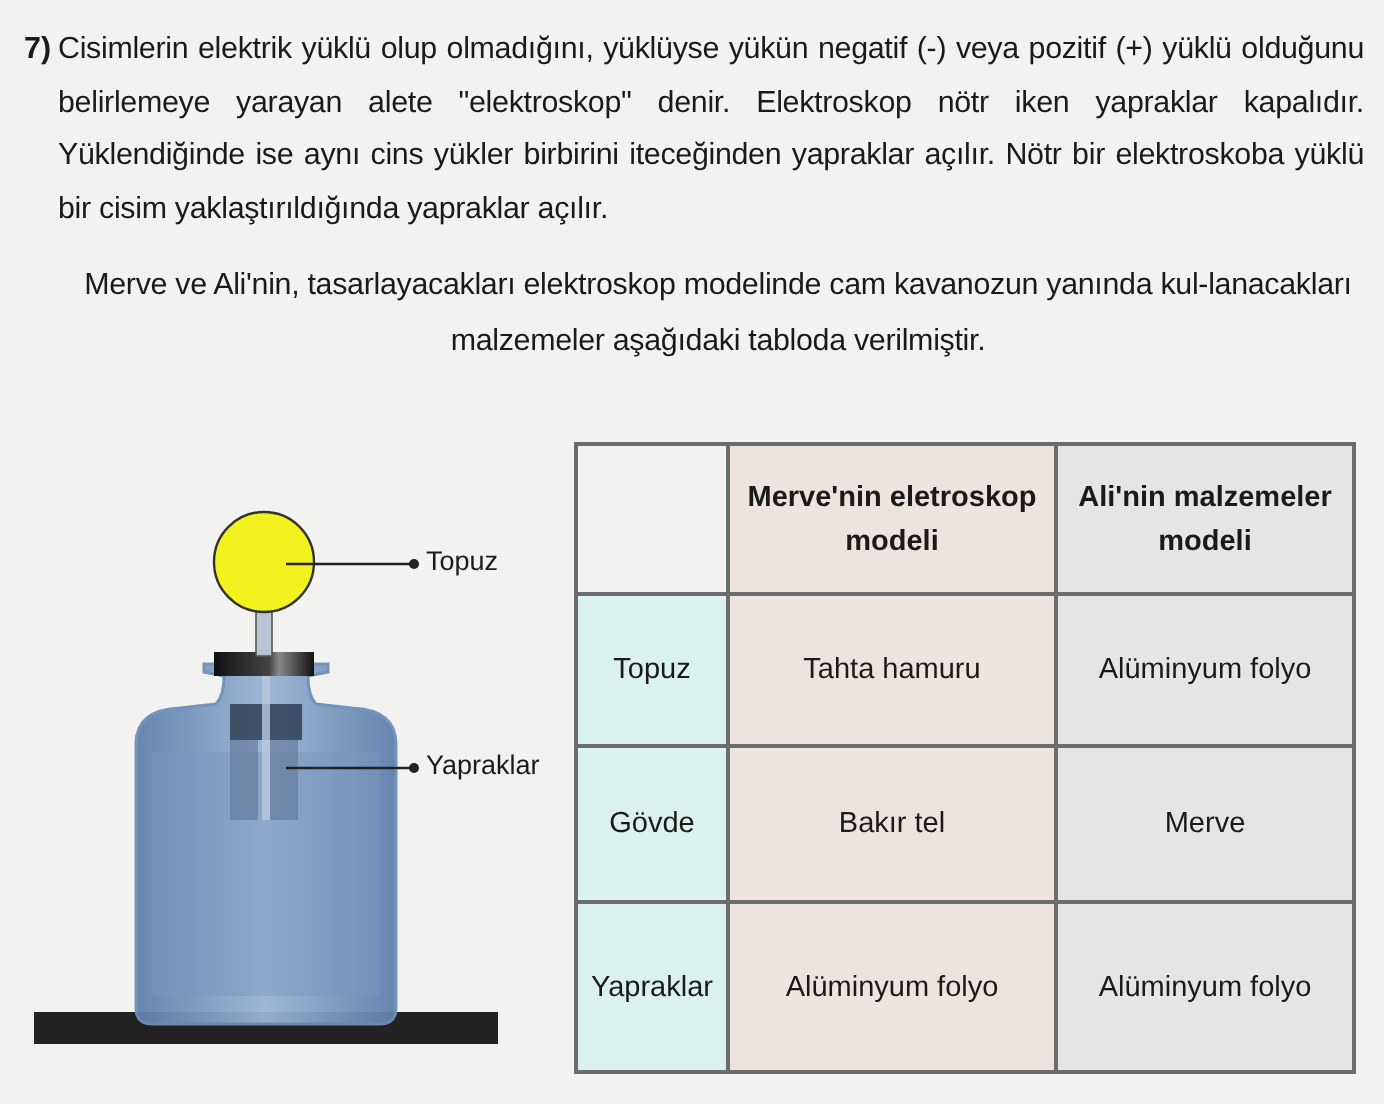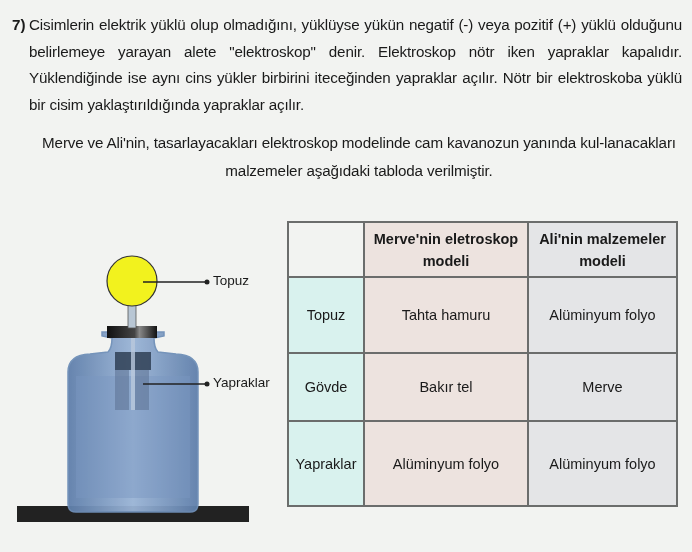--- a/index.html
+++ b/index.html
@@ -34,23 +34,23 @@
     padding: 0;
   }
   table.mat th { font-weight: bold; line-height: 22px; }
   .c0 { width: 74px; }
   .c1 { width: 162px; }
   .c2 { width: 147px; }
   .blank { background: #f2f3f1; }
   .rowhead { background: #d9f2ee; }
   .merve { background: #ede3df; }
   .ali { background: #e4e5e7; }
-  tr.h { height: 55px; }
+  tr.h { height: 75px; }
   tr.r1 { height: 76px; }
-  tr.r2 { height: 68px; padding-left: 36px; }
+  tr.r2 { height: 78px; padding-left: 36px; }
   tr.r3 { height: 85px; }
 </style>
 </head>
 <body>
 
 <div class="question">
   <span class="q-num">7)</span>
   <div class="q-text">Cisimlerin elektrik yüklü olup olmadığını, yüklüyse yükün negatif (-) veya pozitif (+) yüklü olduğunu belirlemeye yarayan alete "elektroskop" denir. Elektroskop nötr iken yapraklar kapalıdır. Yüklendiğinde ise aynı cins yükler birbirini iteceğinden yapraklar açılır. Nötr bir elektroskoba yüklü bir cisim yaklaştırıldığında yapraklar açılır.</div>
 </div>
 

